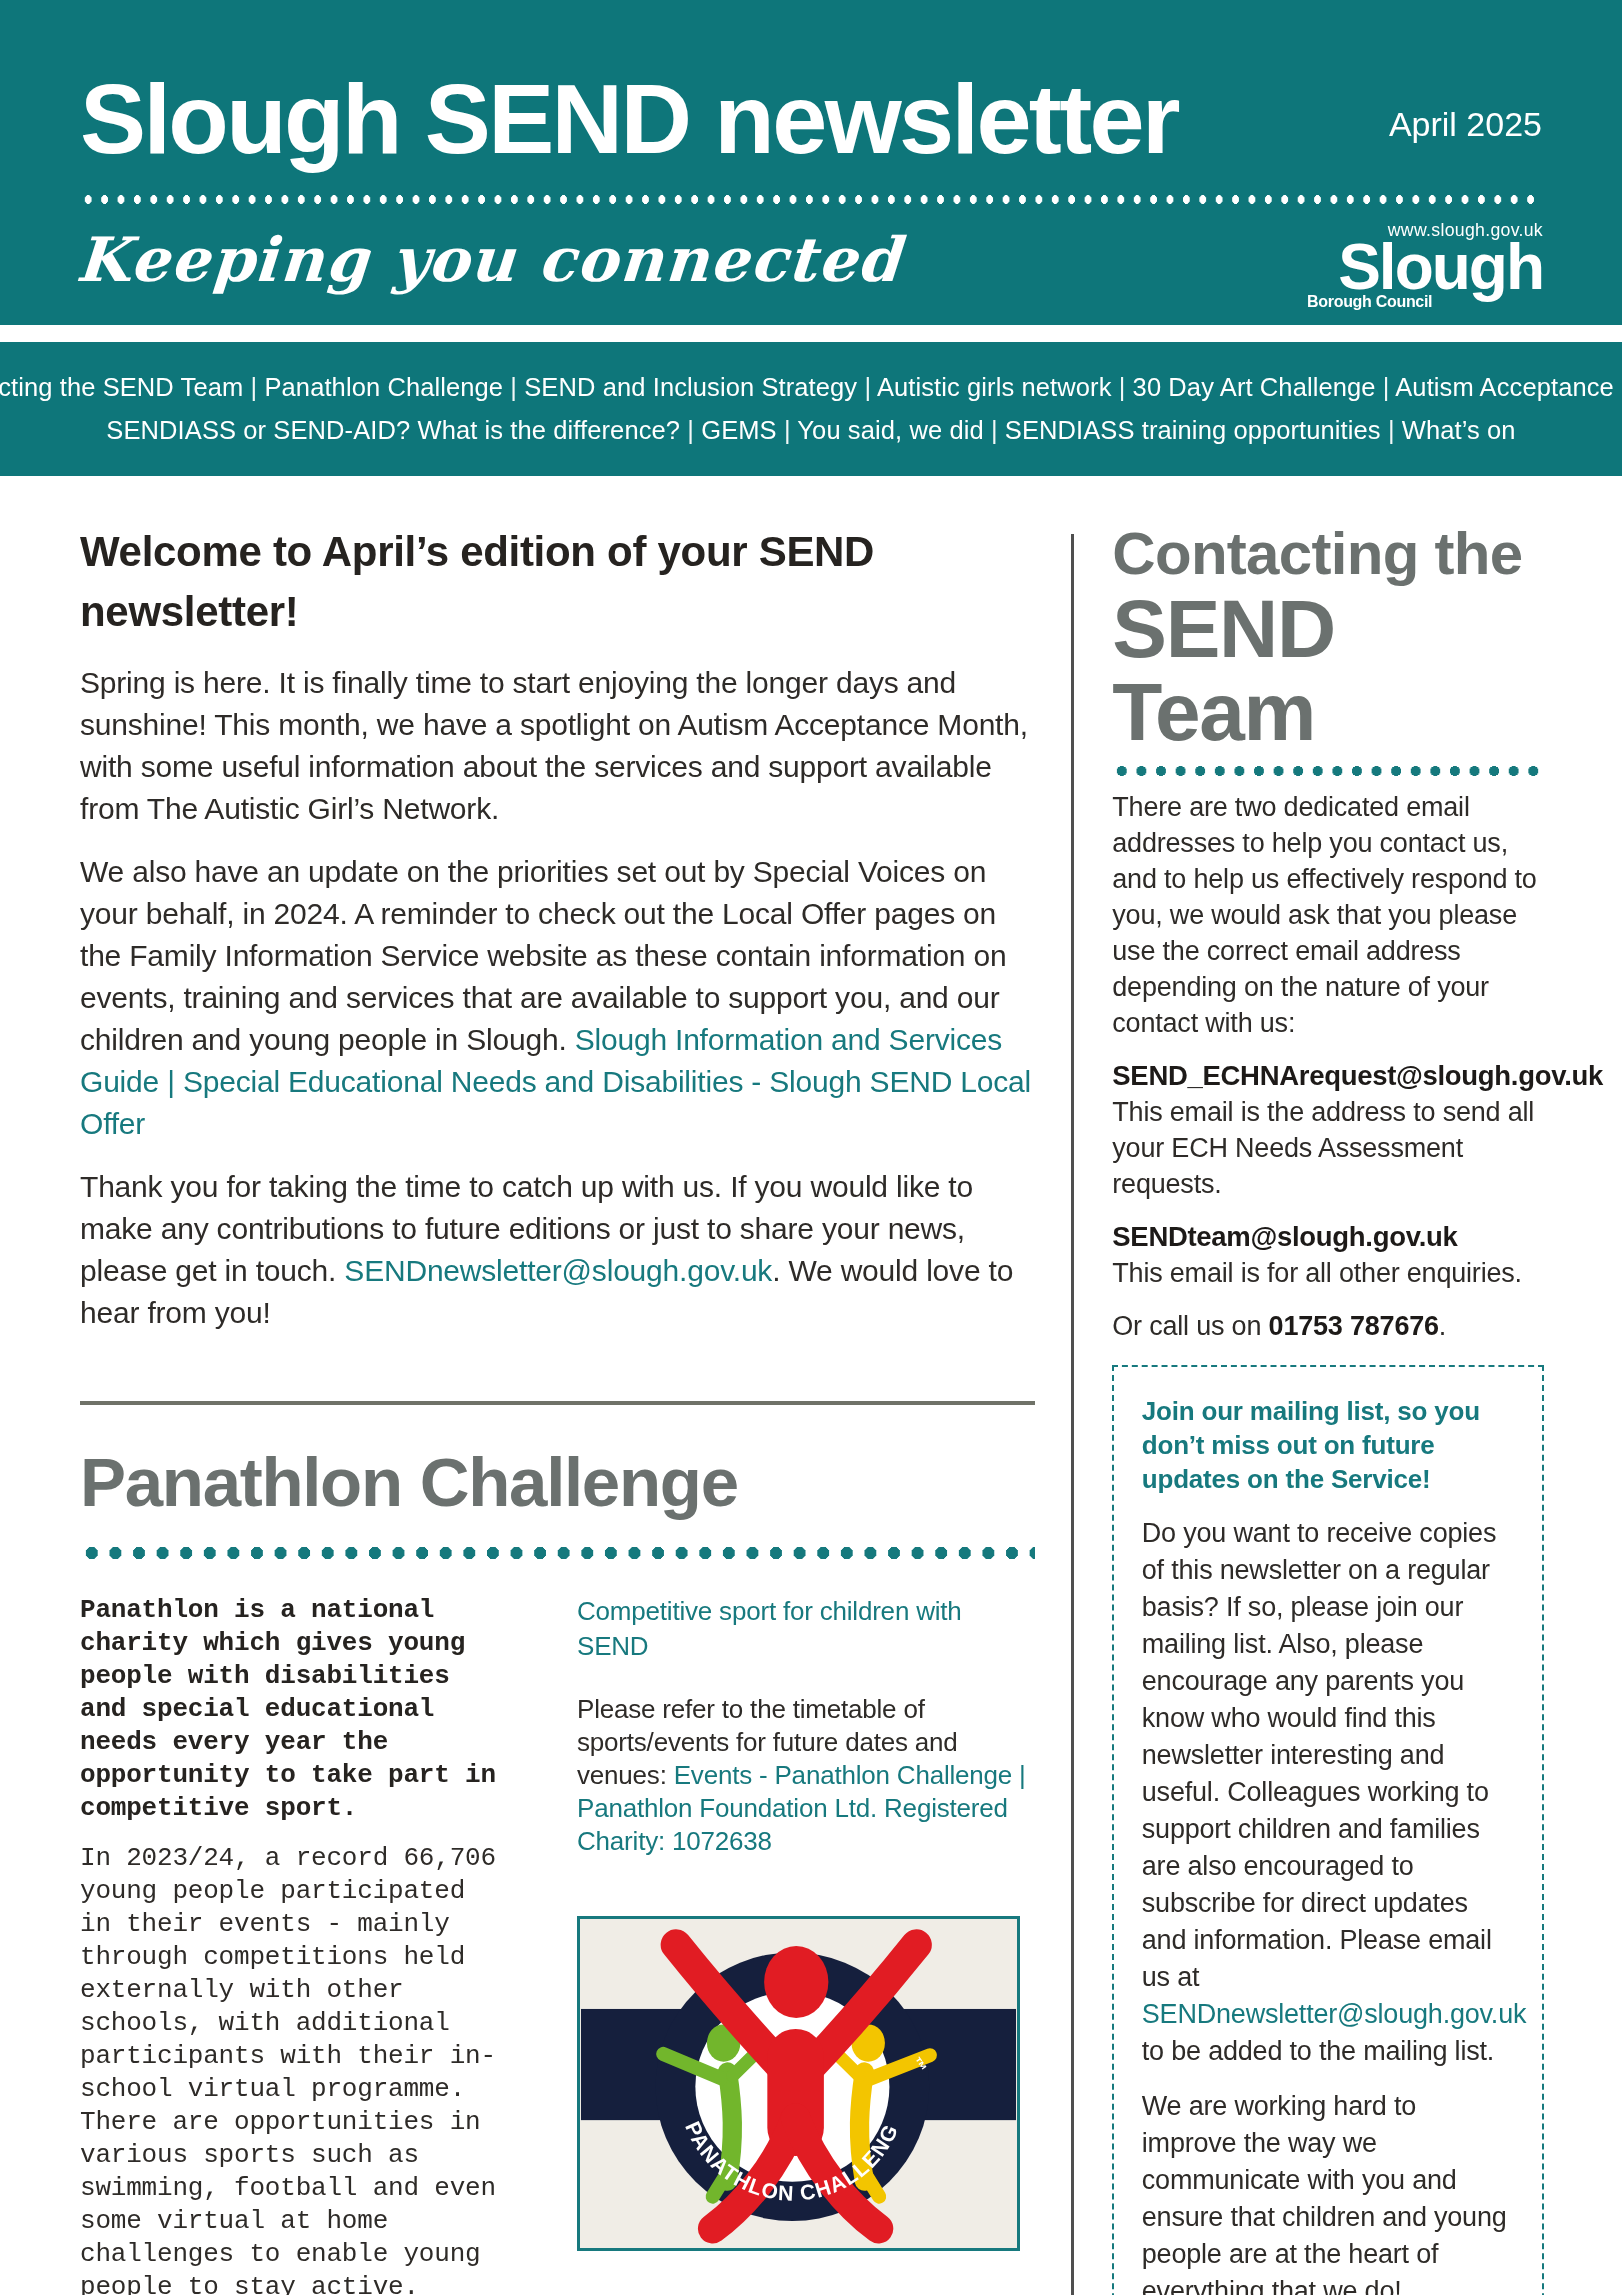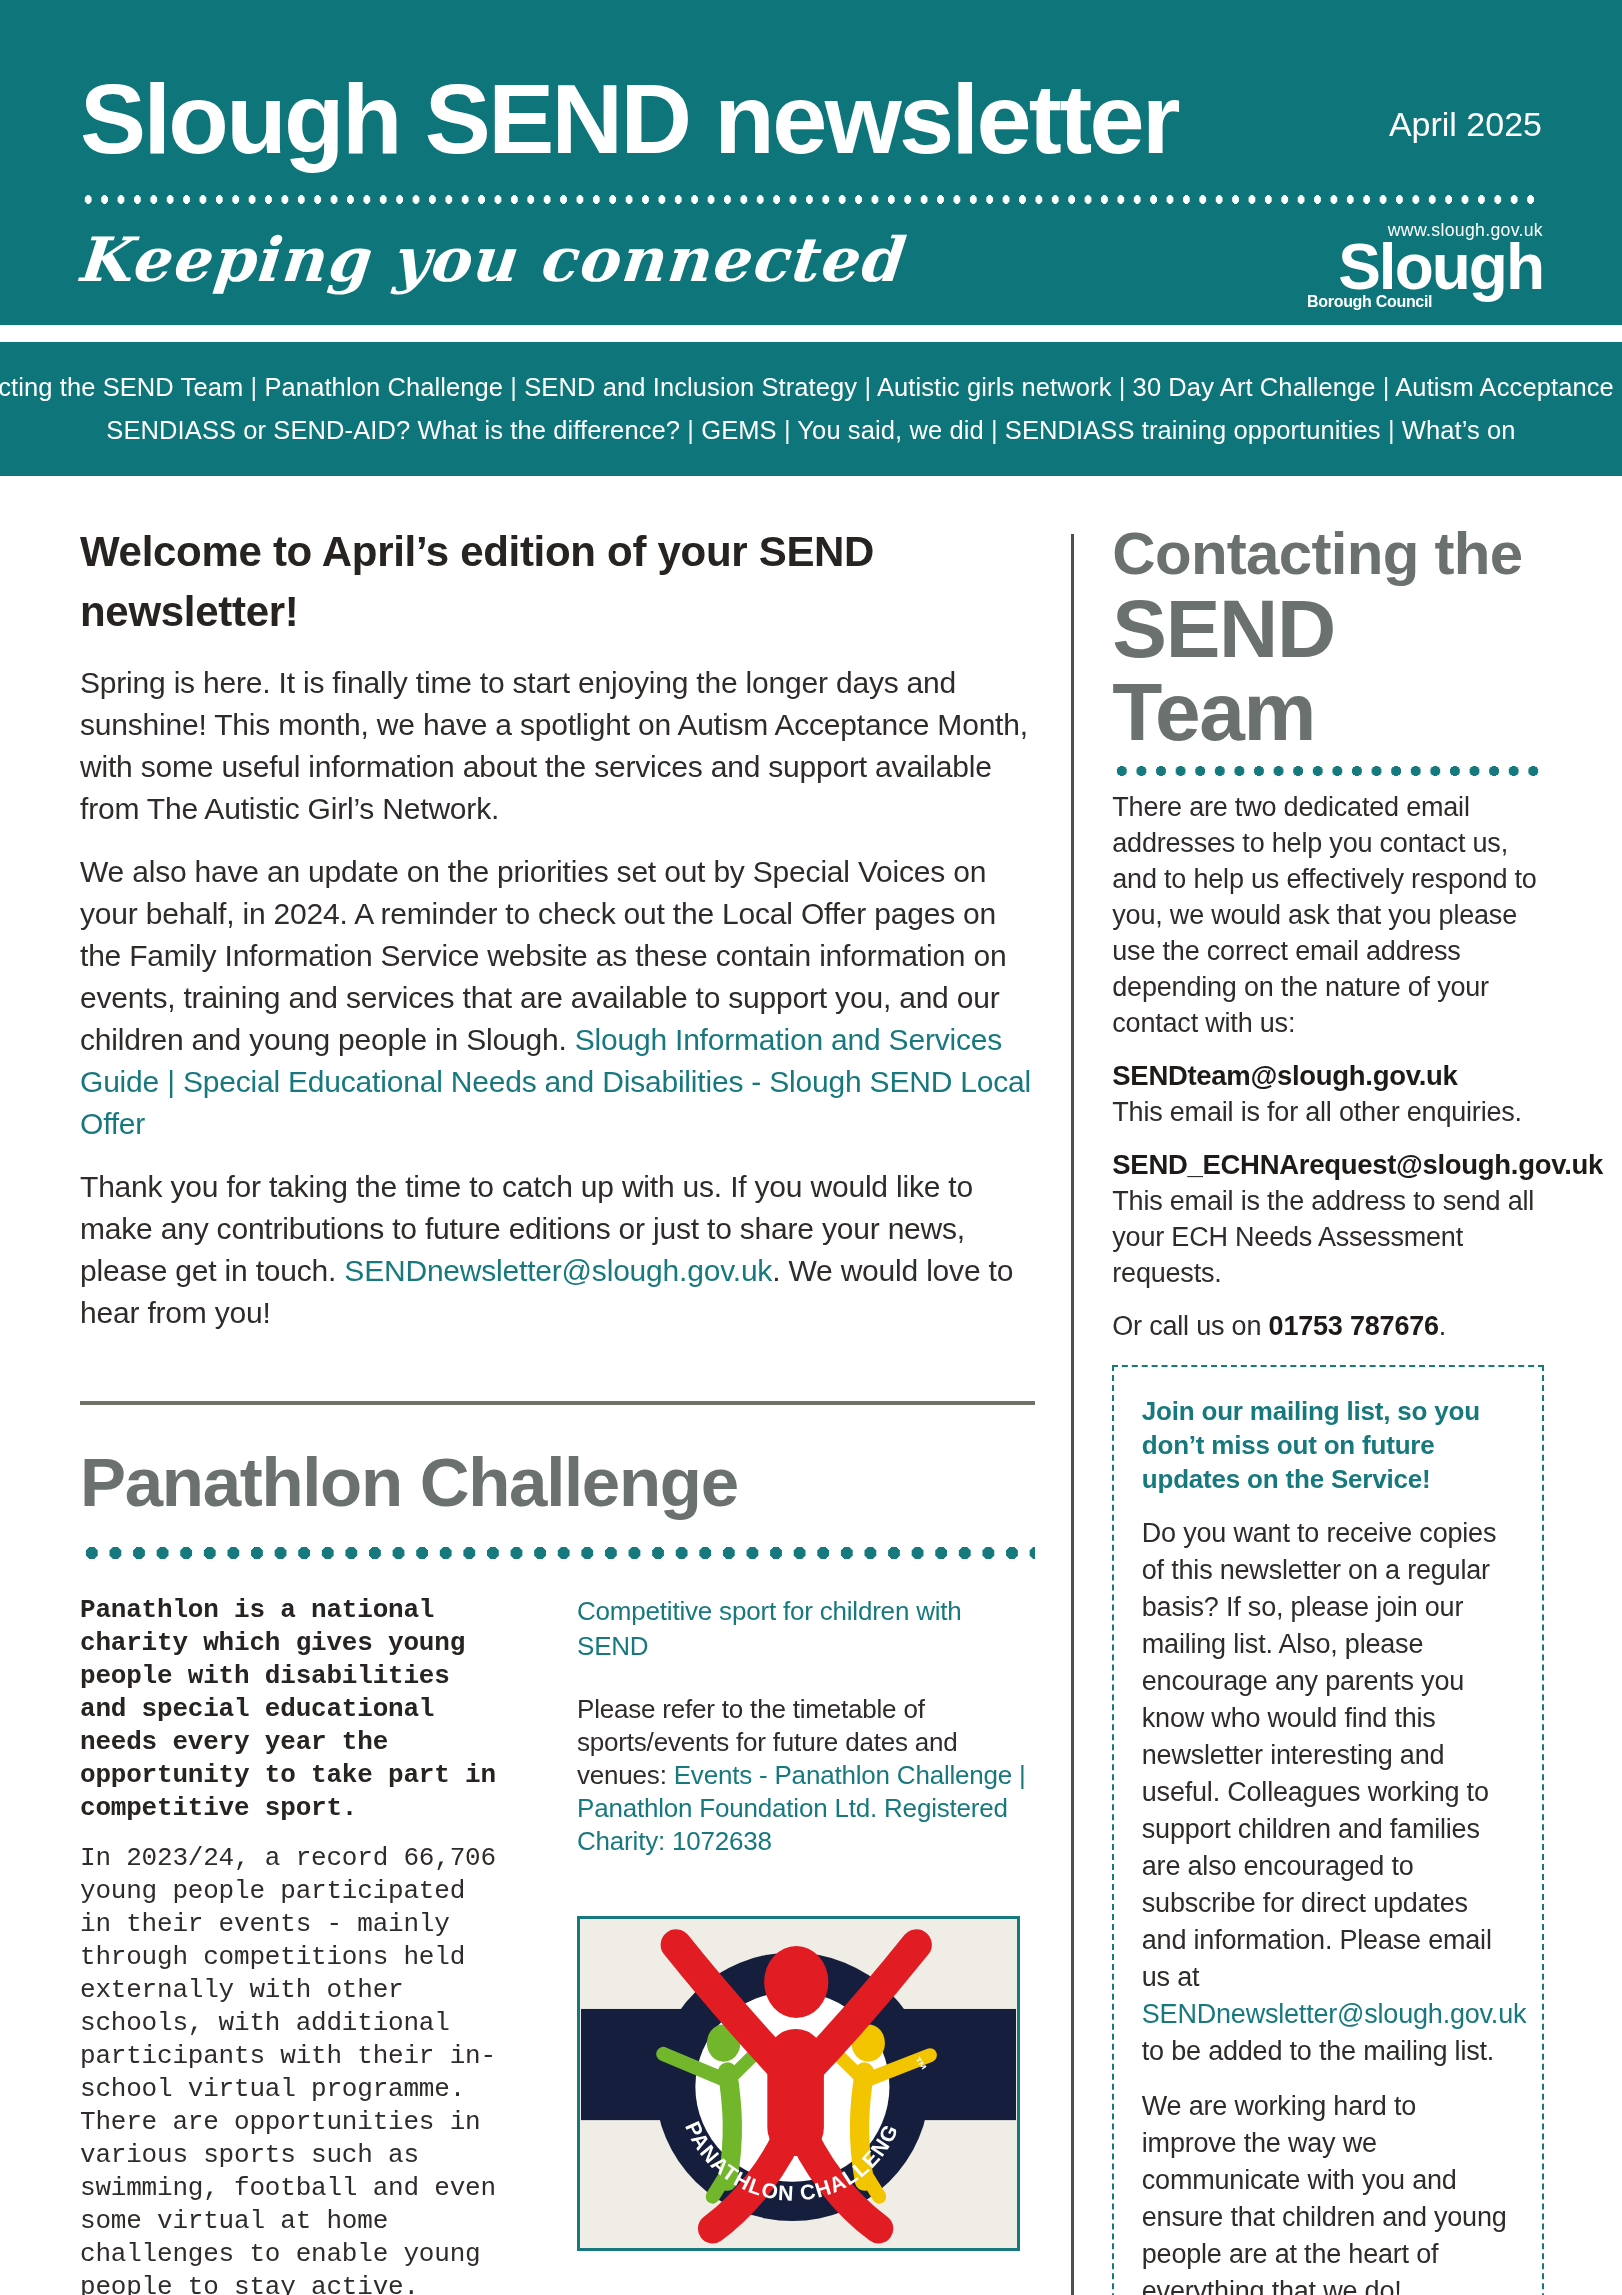--- a/index.html
+++ b/index.html
@@ -197,27 +197,27 @@
     <aside>
       <h2 class="sb-heading">
         <span class="l1">Contacting the</span>
         <span class="l2">SEND Team</span>
       </h2>
       <div class="dots-teal-sm"></div>
 
       <p class="sb-intro">There are two dedicated email addresses to help you contact us, and to help us effectively respond to you, we would ask that you please use the correct email address depending on the nature of your contact with us:</p>
 
       <p class="sb-email">
+        <strong>SEND_ECHNArequest@slough.gov.uk</strong><br>
+        <span>This email is the address to send all your ECH Needs Assessment requests.</span>
+      </p>
+
+      <p class="sb-email">
         <strong>SENDteam@slough.gov.uk</strong><br>
         <span>This email is for all other enquiries.</span>
-      </p>
-
-      <p class="sb-email">
-        <strong>SEND_ECHNArequest@slough.gov.uk</strong><br>
-        <span>This email is the address to send all your ECH Needs Assessment requests.</span>
       </p>
 
       <p class="sb-call"><span>Or call us on </span><strong>01753 787676</strong><span>.</span></p>
 
       <div class="mailing-box">
         <h3>Join our mailing list, so you don’t miss out on future updates on the Service!</h3>
         <p><span>Do you want to receive copies of this newsletter on a regular basis? If so, please join our mailing list. Also, please encourage any parents you know who would find this newsletter interesting and useful. Colleagues working to support children and families are also encouraged to subscribe for direct updates and information. Please email us at </span><a class="tlink" href="#">SENDnewsletter@slough.gov.uk</a><span> to be added to the mailing list.</span></p>
         <p>We are working hard to improve the way we communicate with you and ensure that children and young people are at the heart of everything  that we do!</p>
 
       </div>

